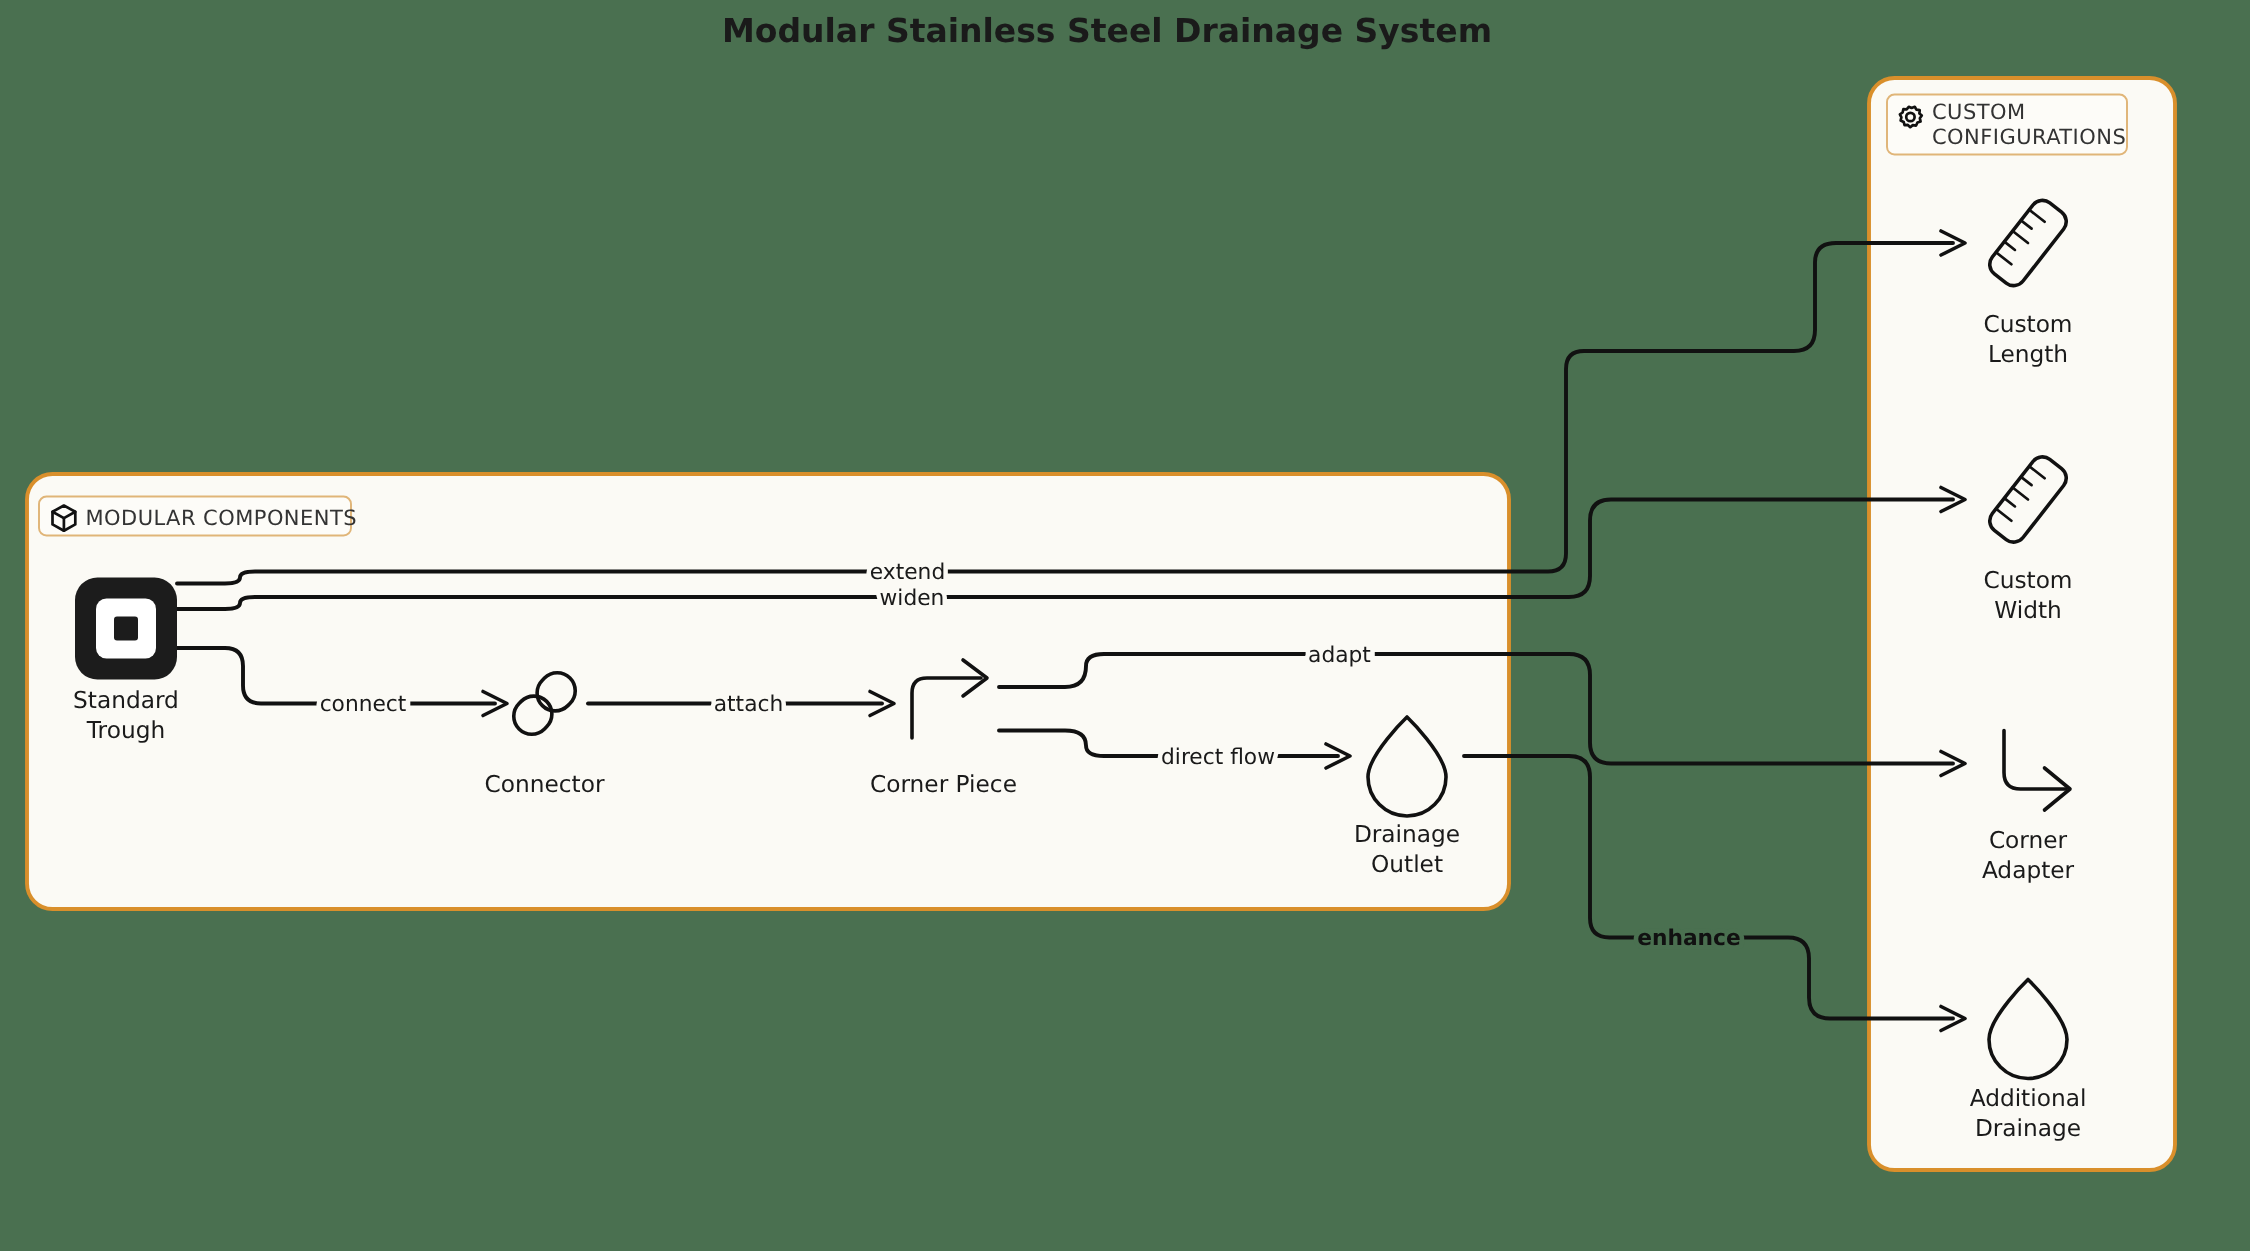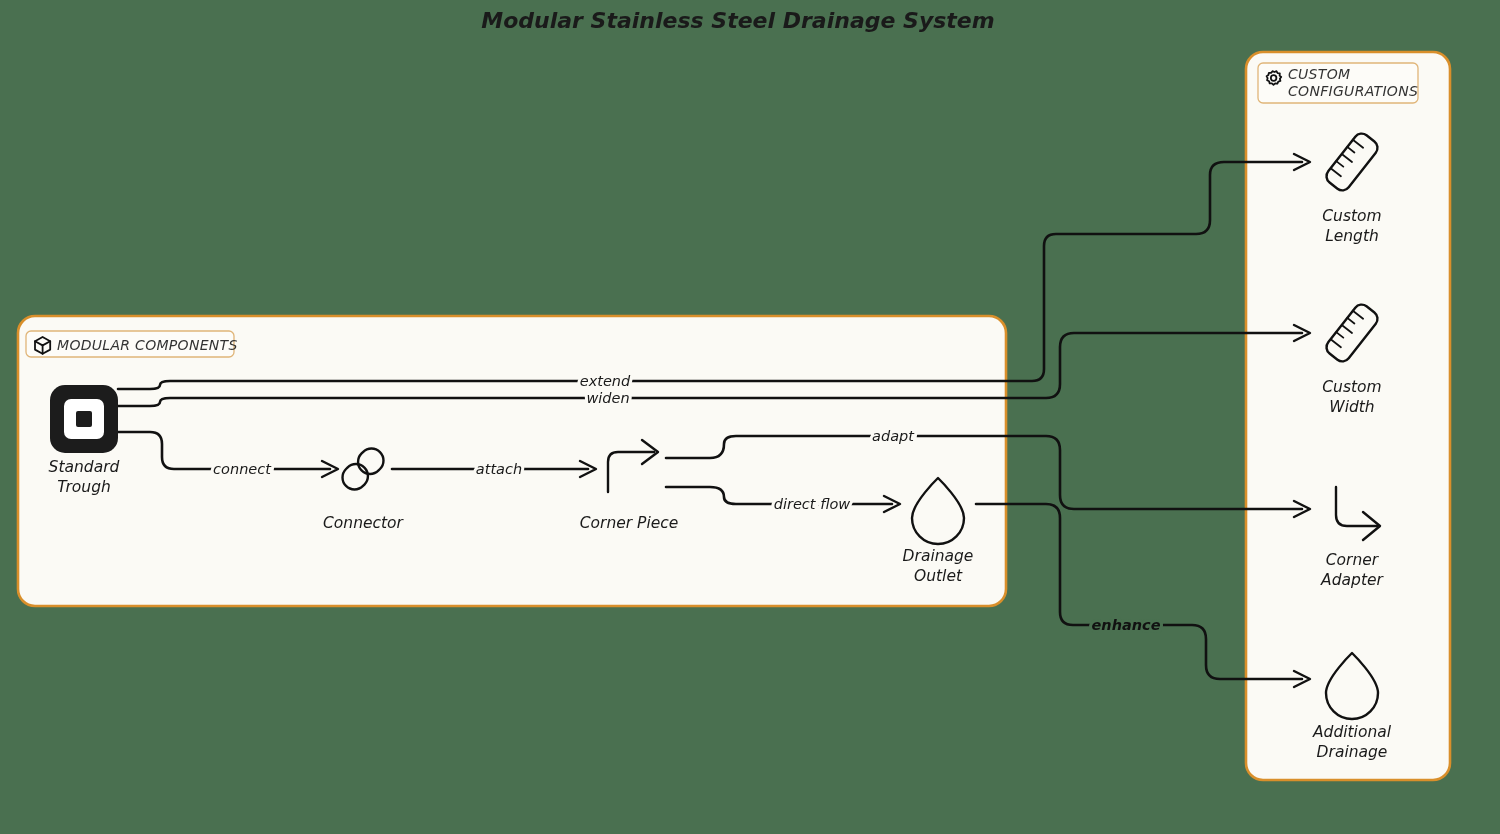--- a/index.html
+++ b/index.html
@@ -14,21 +14,20 @@
     position: relative;
     overflow: hidden;
     font-family: "DejaVu Sans", "Liberation Sans", sans-serif;
     background: #4a7050;
   }
   #stage {
     position: absolute;
     left: 0; top: 0;
     width: 1500px;
     height: 834px;
-    font-style: italic;
   }
   svg#diagram {
     position: absolute;
     left: 0; top: 0;
     width: 1500px;
     height: 834px;
     display: block;
   }
   .diagram-title {
     font-family: "DejaVu Sans", "Liberation Sans", sans-serif;

